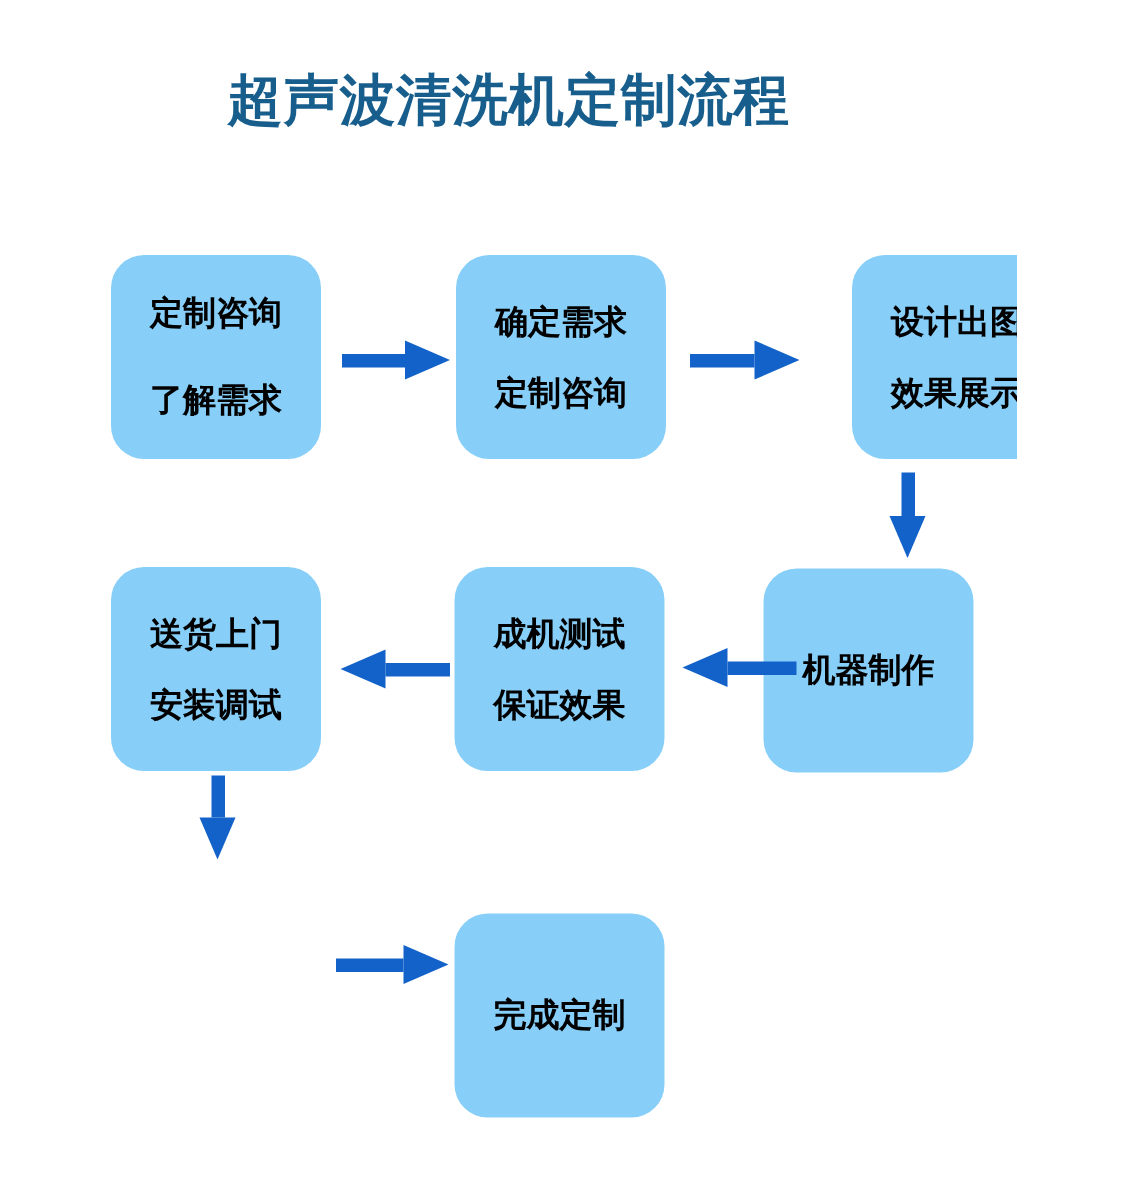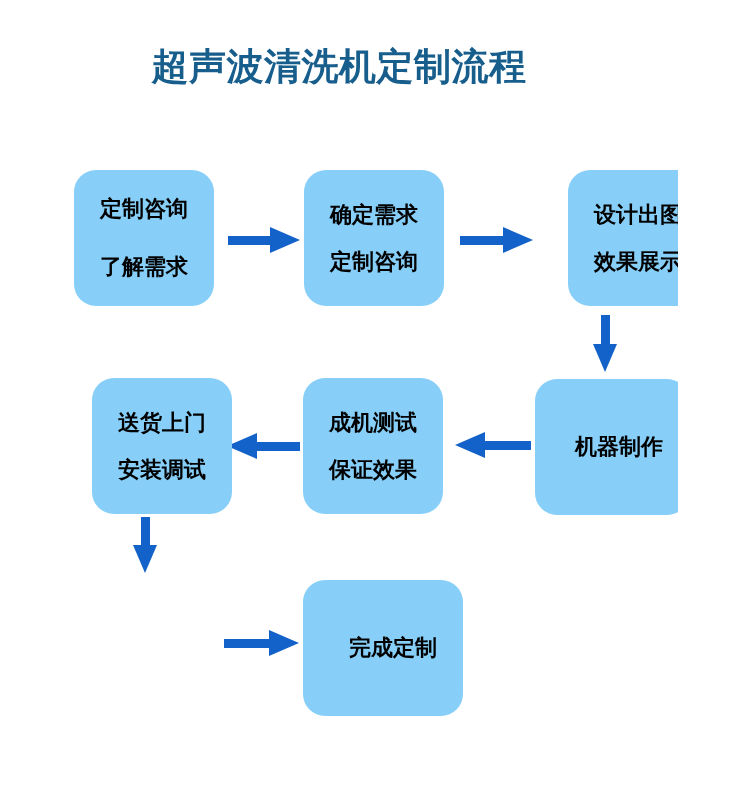--- a/index.html
+++ b/index.html
@@ -116,52 +116,52 @@
   <div class="flow-box" style="left:535px; top:170px;margin-left:33px;">
     <span class="line">设计出图</span>
     <span class="line">效果展示</span>
   </div>
 
   <div class="arrow dir-down" style="left:593px; top:315px; width:24px; height:57px;">
     <div class="shaft"></div>
     <div class="head"></div>
   </div>
 
-  <div class="flow-box" style="left:535px; top:379px;padding-left:14px;">
+  <div class="flow-box" style="left:509px; top:379px;">
     <span class="line">机器制作</span>
   </div>
 
   <div class="arrow dir-left" style="left:455px; top:432px; width:76px; height:26px;">
     <div class="head"></div>
     <div class="shaft"></div>
   </div>
 
   <div class="flow-box" style="left:303px; top:378px;">
     <span class="line">成机测试</span>
     <span class="line">保证效果</span>
   </div>
 
   <div class="arrow dir-left" style="left:227px; top:433px; width:73px; height:26px;">
     <div class="head"></div>
     <div class="shaft"></div>
   </div>
 
-  <div class="flow-box" style="left:92px; top:378px;">
+  <div class="flow-box" style="left:74px; top:378px;">
     <span class="line">送货上门</span>
     <span class="line">安装调试</span>
   </div>
 
   <div class="arrow dir-down" style="left:133px; top:517px; width:24px; height:56px;">
     <div class="shaft"></div>
     <div class="head"></div>
   </div>
 
 
   <div class="arrow dir-right" style="left:224px; top:630px; width:75px; height:26px;">
     <div class="shaft"></div>
     <div class="head"></div>
   </div>
 
-  <div class="flow-box" style="left:303px; top:580px;padding-left:20px;">
+  <div class="flow-box" style="left:303px; top:609px;">
     <span class="line">完成定制</span>
   </div>
 
 </div>
 
 </body></html>

